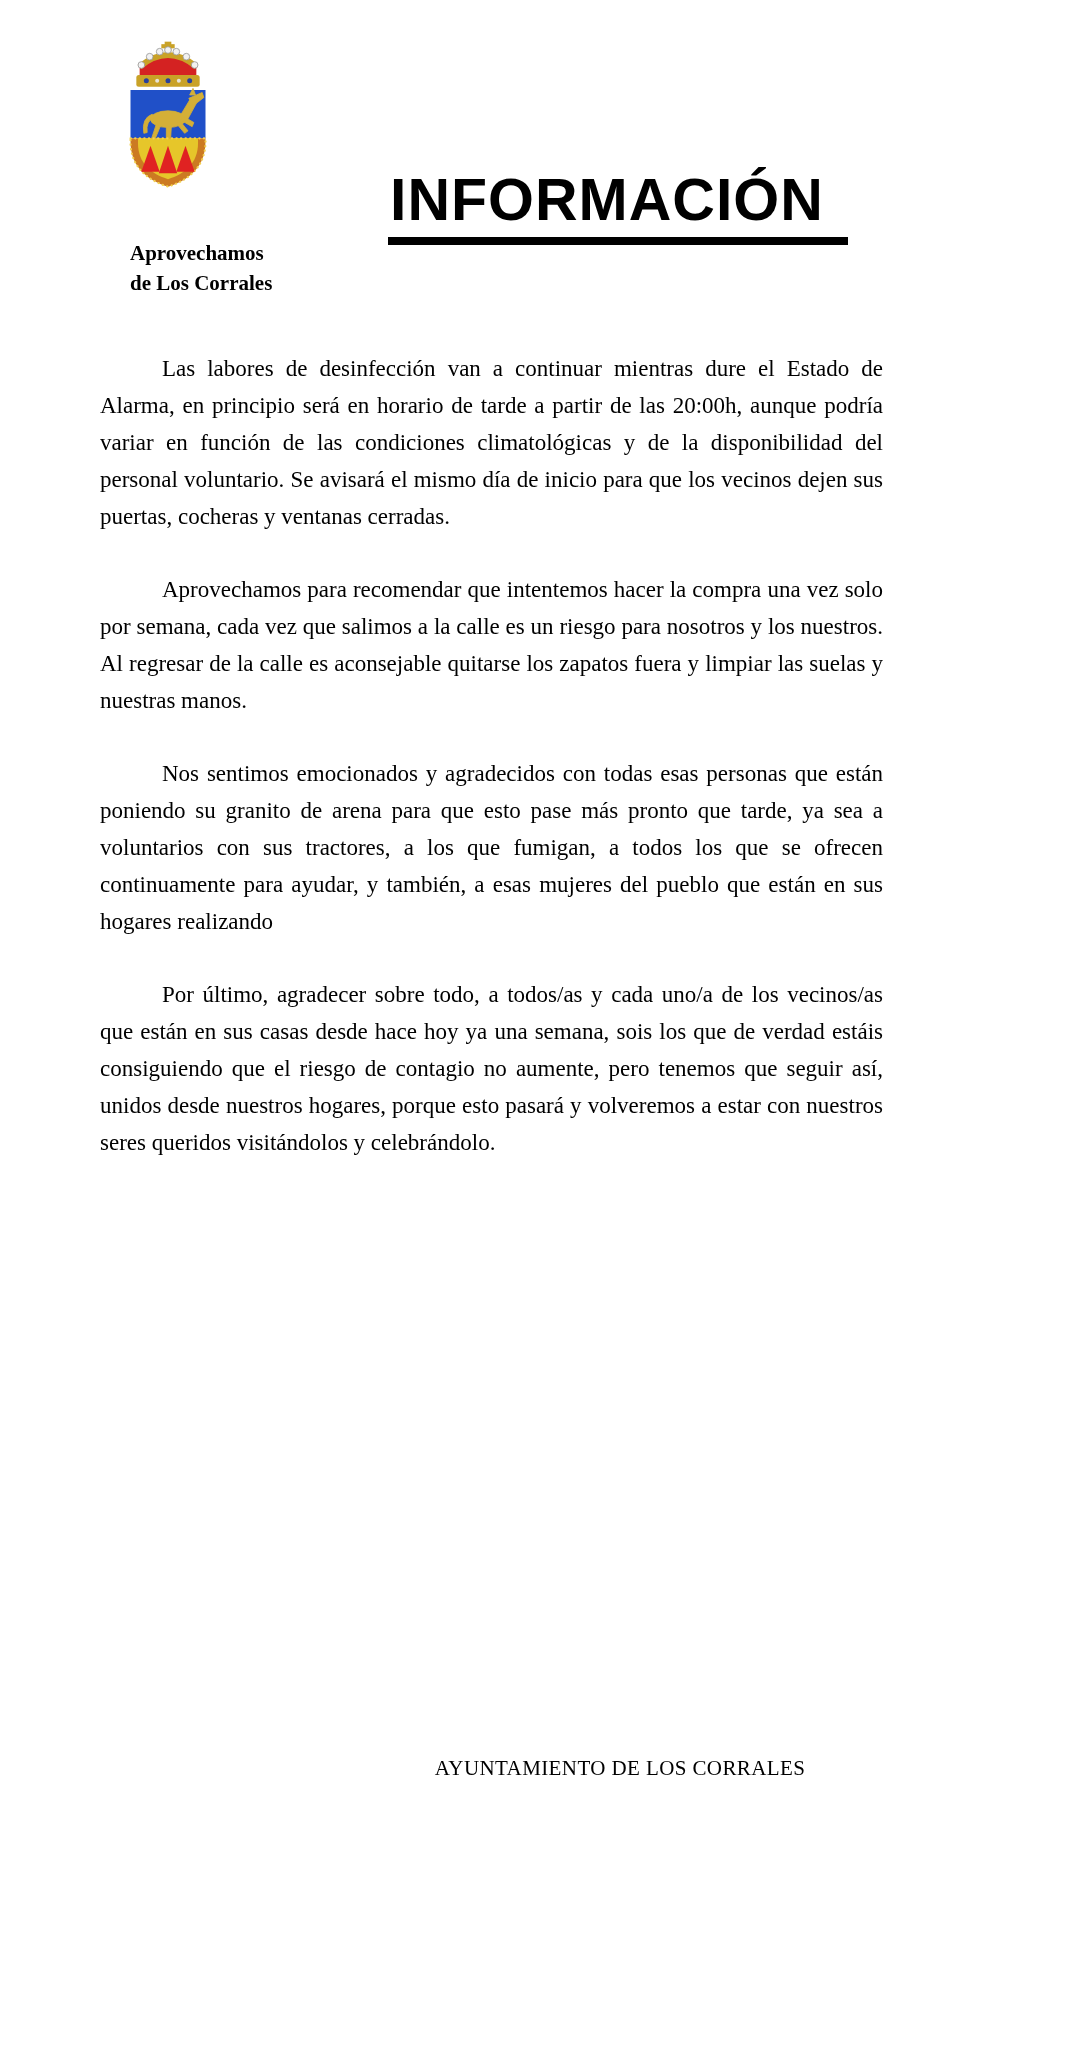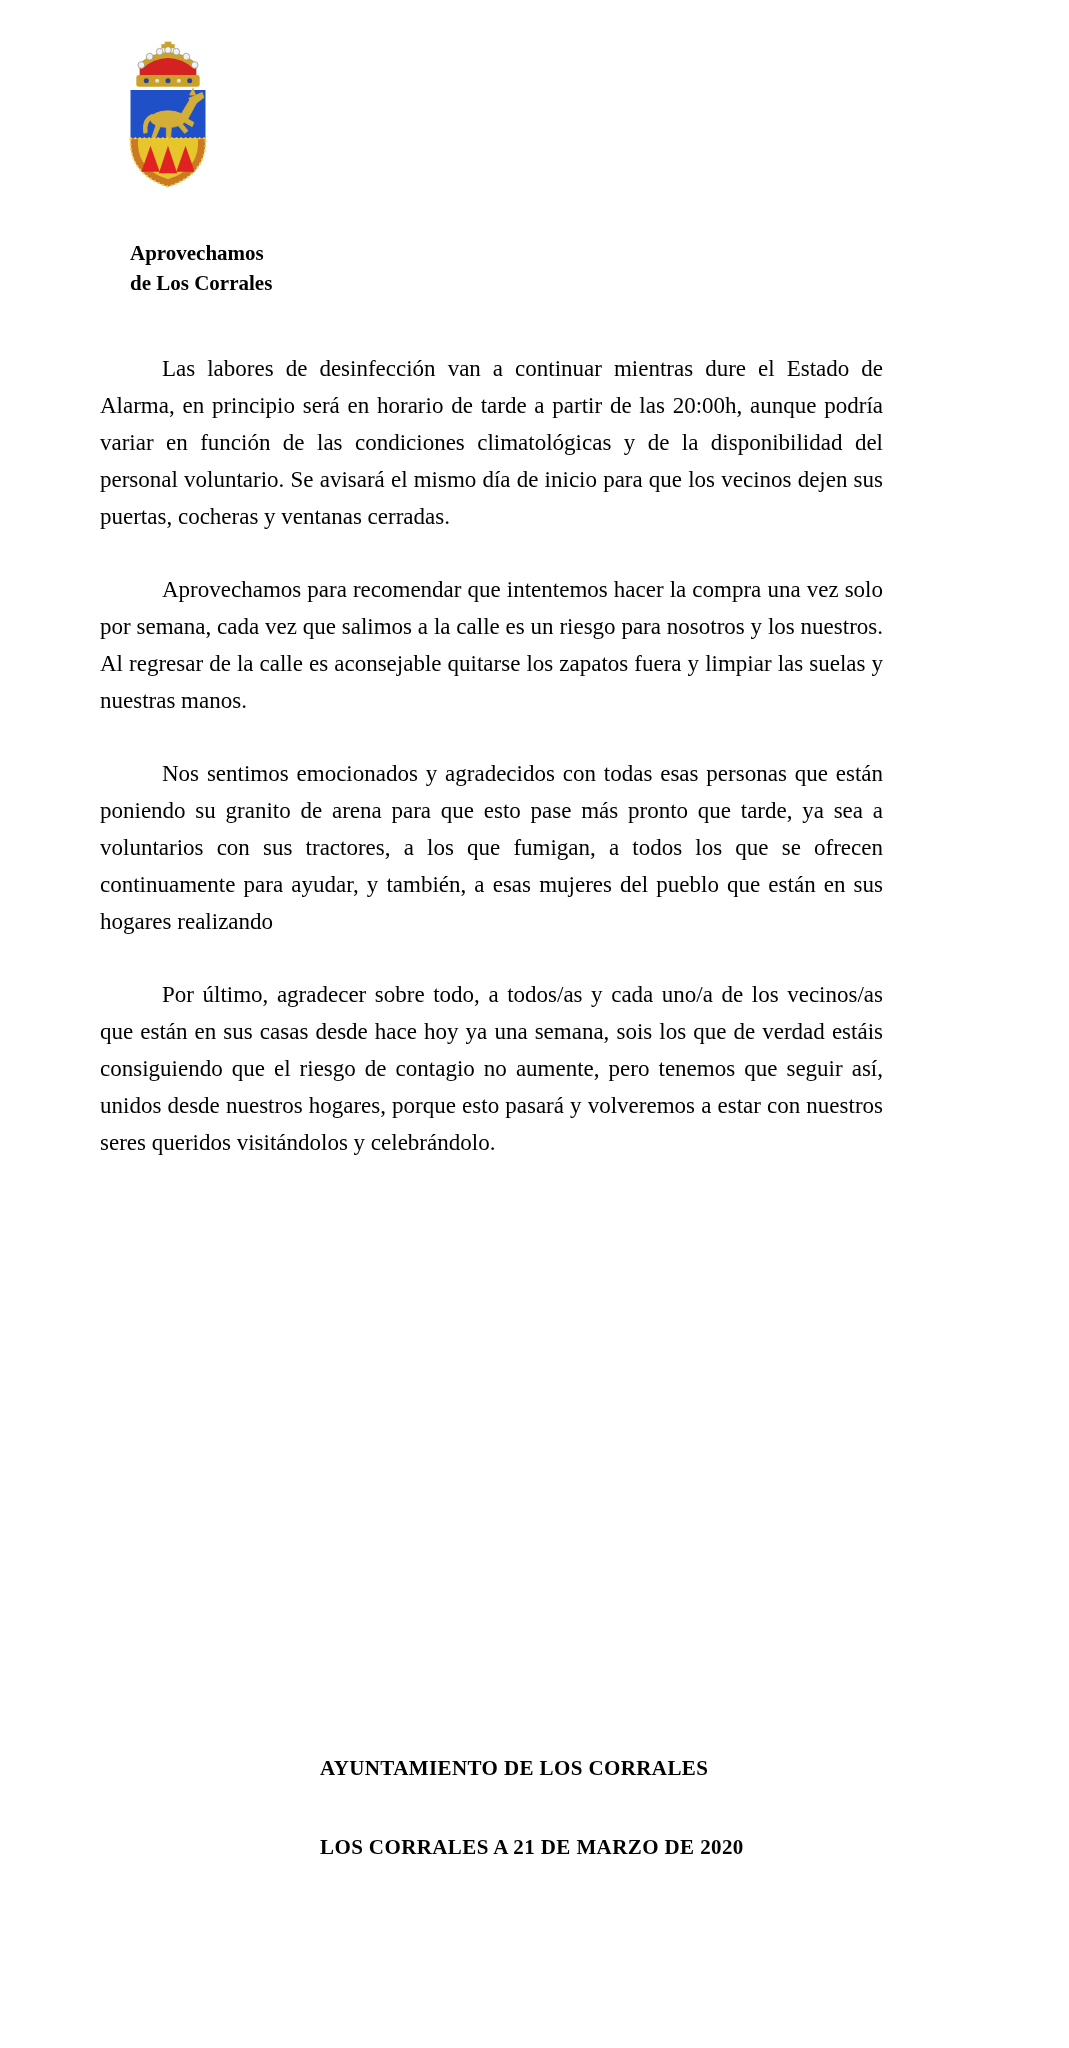--- a/index.html
+++ b/index.html
@@ -32,22 +32,22 @@
   
   .body-text {
     position:absolute; left:100px; top:350px; width:783px;
     font-size:23px; line-height:37px;
     text-align:justify;
   }
   .body-text p { margin:0 0 36px 0; text-indent:62px; }
   .body-text p.continuation { text-indent:0; margin-top:-26px; }
   
   .sig {
-    position:absolute; left:320px; width:600px; 
-    font-weight:bold; font-size:21px; letter-spacing:0.4px;
+    position:absolute; left:320px; width:600px; text-align:center;
+    font-weight:normal; font-size:21px; letter-spacing:0.4px;
     font-family:"Liberation Serif", serif;
     white-space:nowrap;
   }
   .sig1 { top:1756px; }
   .sig2 { top:1835px; }
 </style>
 </head>
 <body>
 
 <div class="page">
@@ -100,24 +100,26 @@
         <path d="M70,158 L81,127 L92,158 Z"></path>
       </g>
     </g>
   </svg>
 
   <div class="org">
     <div>Aprovechamos</div>
     <div>de Los Corrales</div>
   </div>
 
+  <div class="title-wrap">
+    <span class="title-text">INFORMACIÓN</span>
+  </div>
 
   <div class="body-text">
     <p>Las labores de desinfección van a continuar mientras dure el Estado de Alarma, en principio será en horario de tarde a partir de las 20:00h, aunque podría variar en función de las condiciones climatológicas y de la disponibilidad del personal voluntario. Se avisará el mismo día de inicio para que los vecinos dejen sus puertas, cocheras y ventanas  cerradas.</p>
     <p>Aprovechamos para recomendar que intentemos hacer la compra una vez solo por semana, cada vez que salimos a la calle es un riesgo para nosotros y los nuestros. Al regresar de la calle es aconsejable quitarse los zapatos fuera y limpiar las suelas y nuestras manos.</p>
     <p>Nos sentimos emocionados y agradecidos con todas esas personas que están poniendo su granito de arena para que esto pase más pronto que tarde, ya sea a voluntarios con sus tractores, a los que fumigan, a todos los que se ofrecen continuamente para ayudar, y también, a esas mujeres del pueblo que están en sus hogares realizando</p>
     <p>Por último, agradecer sobre todo, a todos/as y cada uno/a de los vecinos/as que están en sus casas desde hace hoy ya una semana, sois los que de verdad estáis consiguiendo que el riesgo de contagio no aumente, pero tenemos que seguir así, unidos desde nuestros hogares, porque esto pasará y volveremos a estar con nuestros seres queridos visitándolos y celebrándolo.</p>
   </div>
 
   <div class="sig sig1">AYUNTAMIENTO DE LOS CORRALES</div>
-  <div class="sig sig2">LOS CORRALES A 21 DE MARZO DE 2020</div>
 
 </div>
 
 </body></html>

